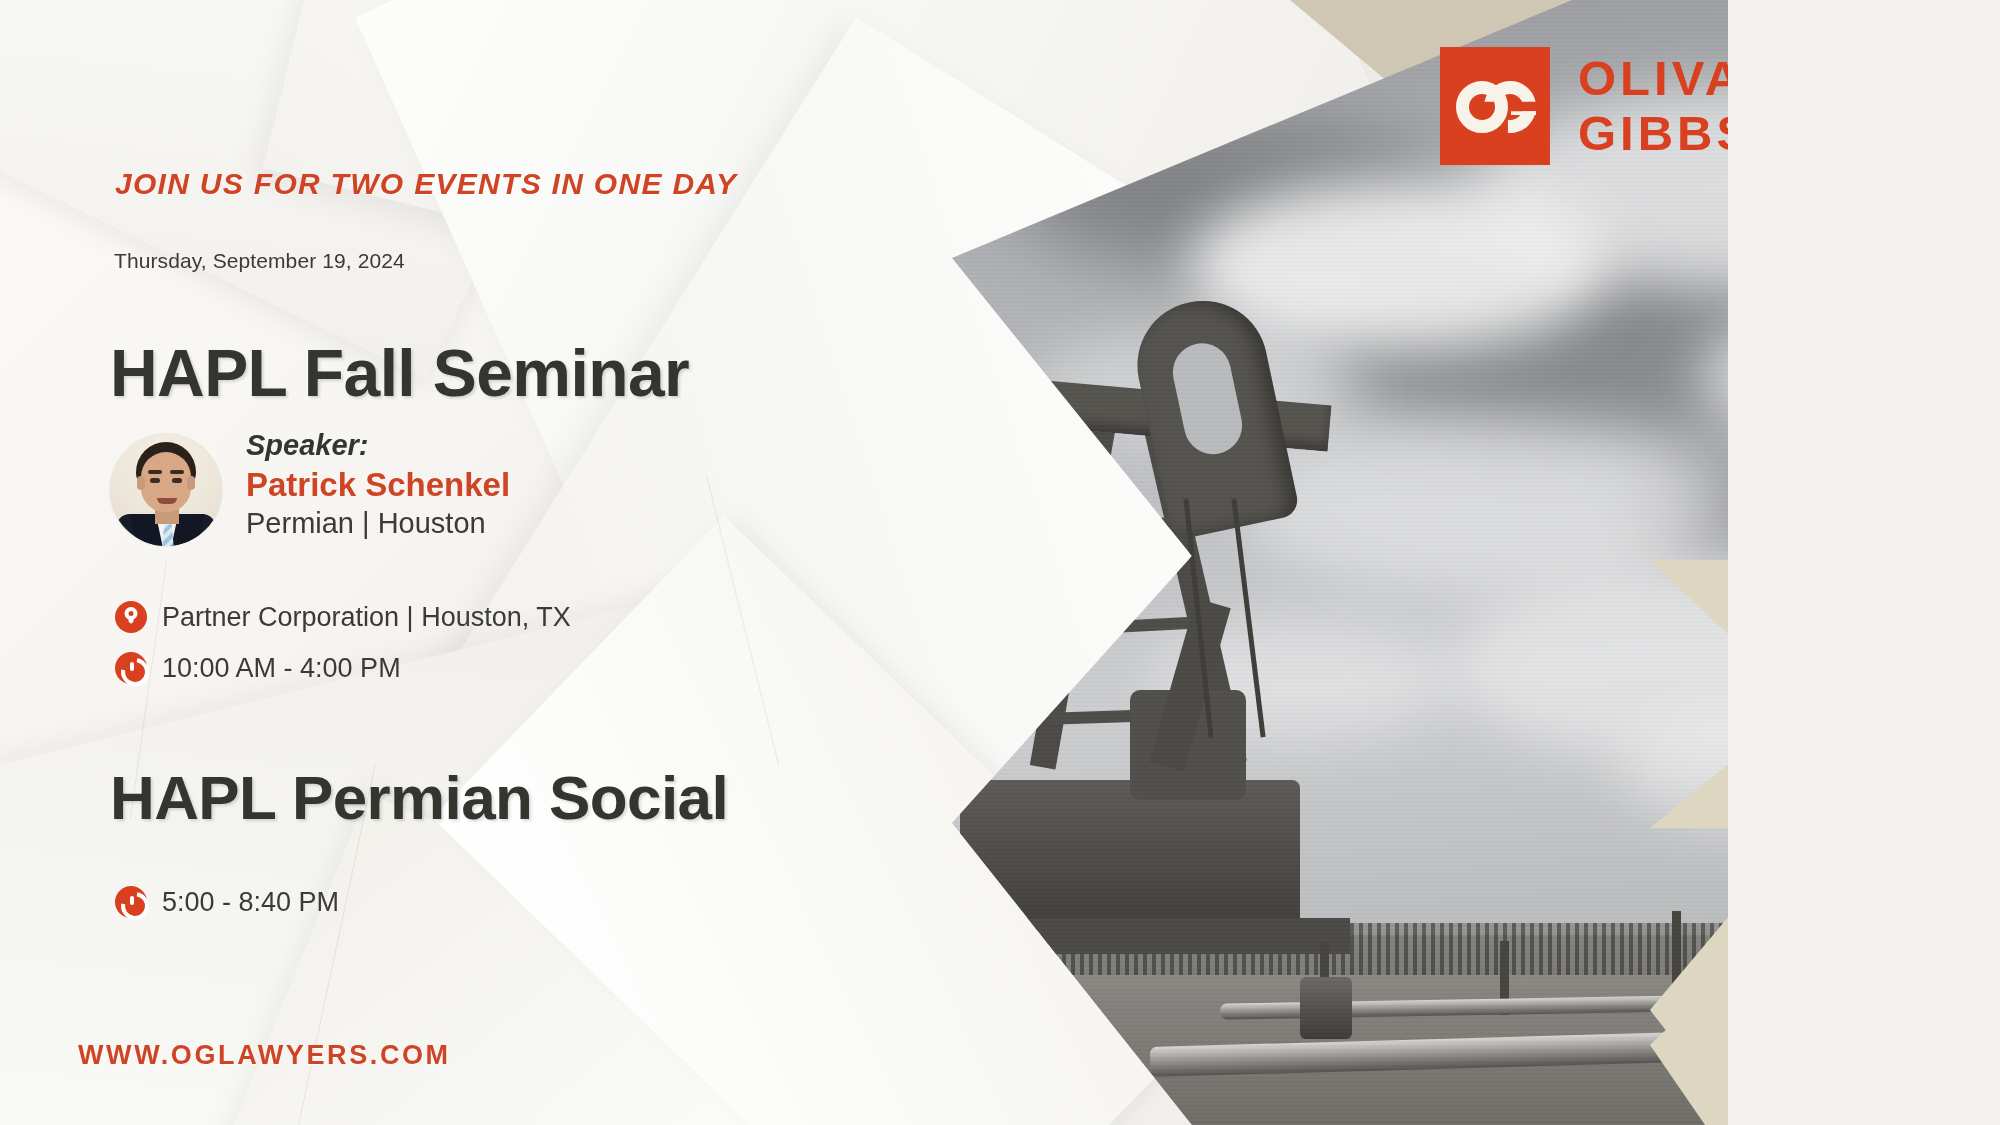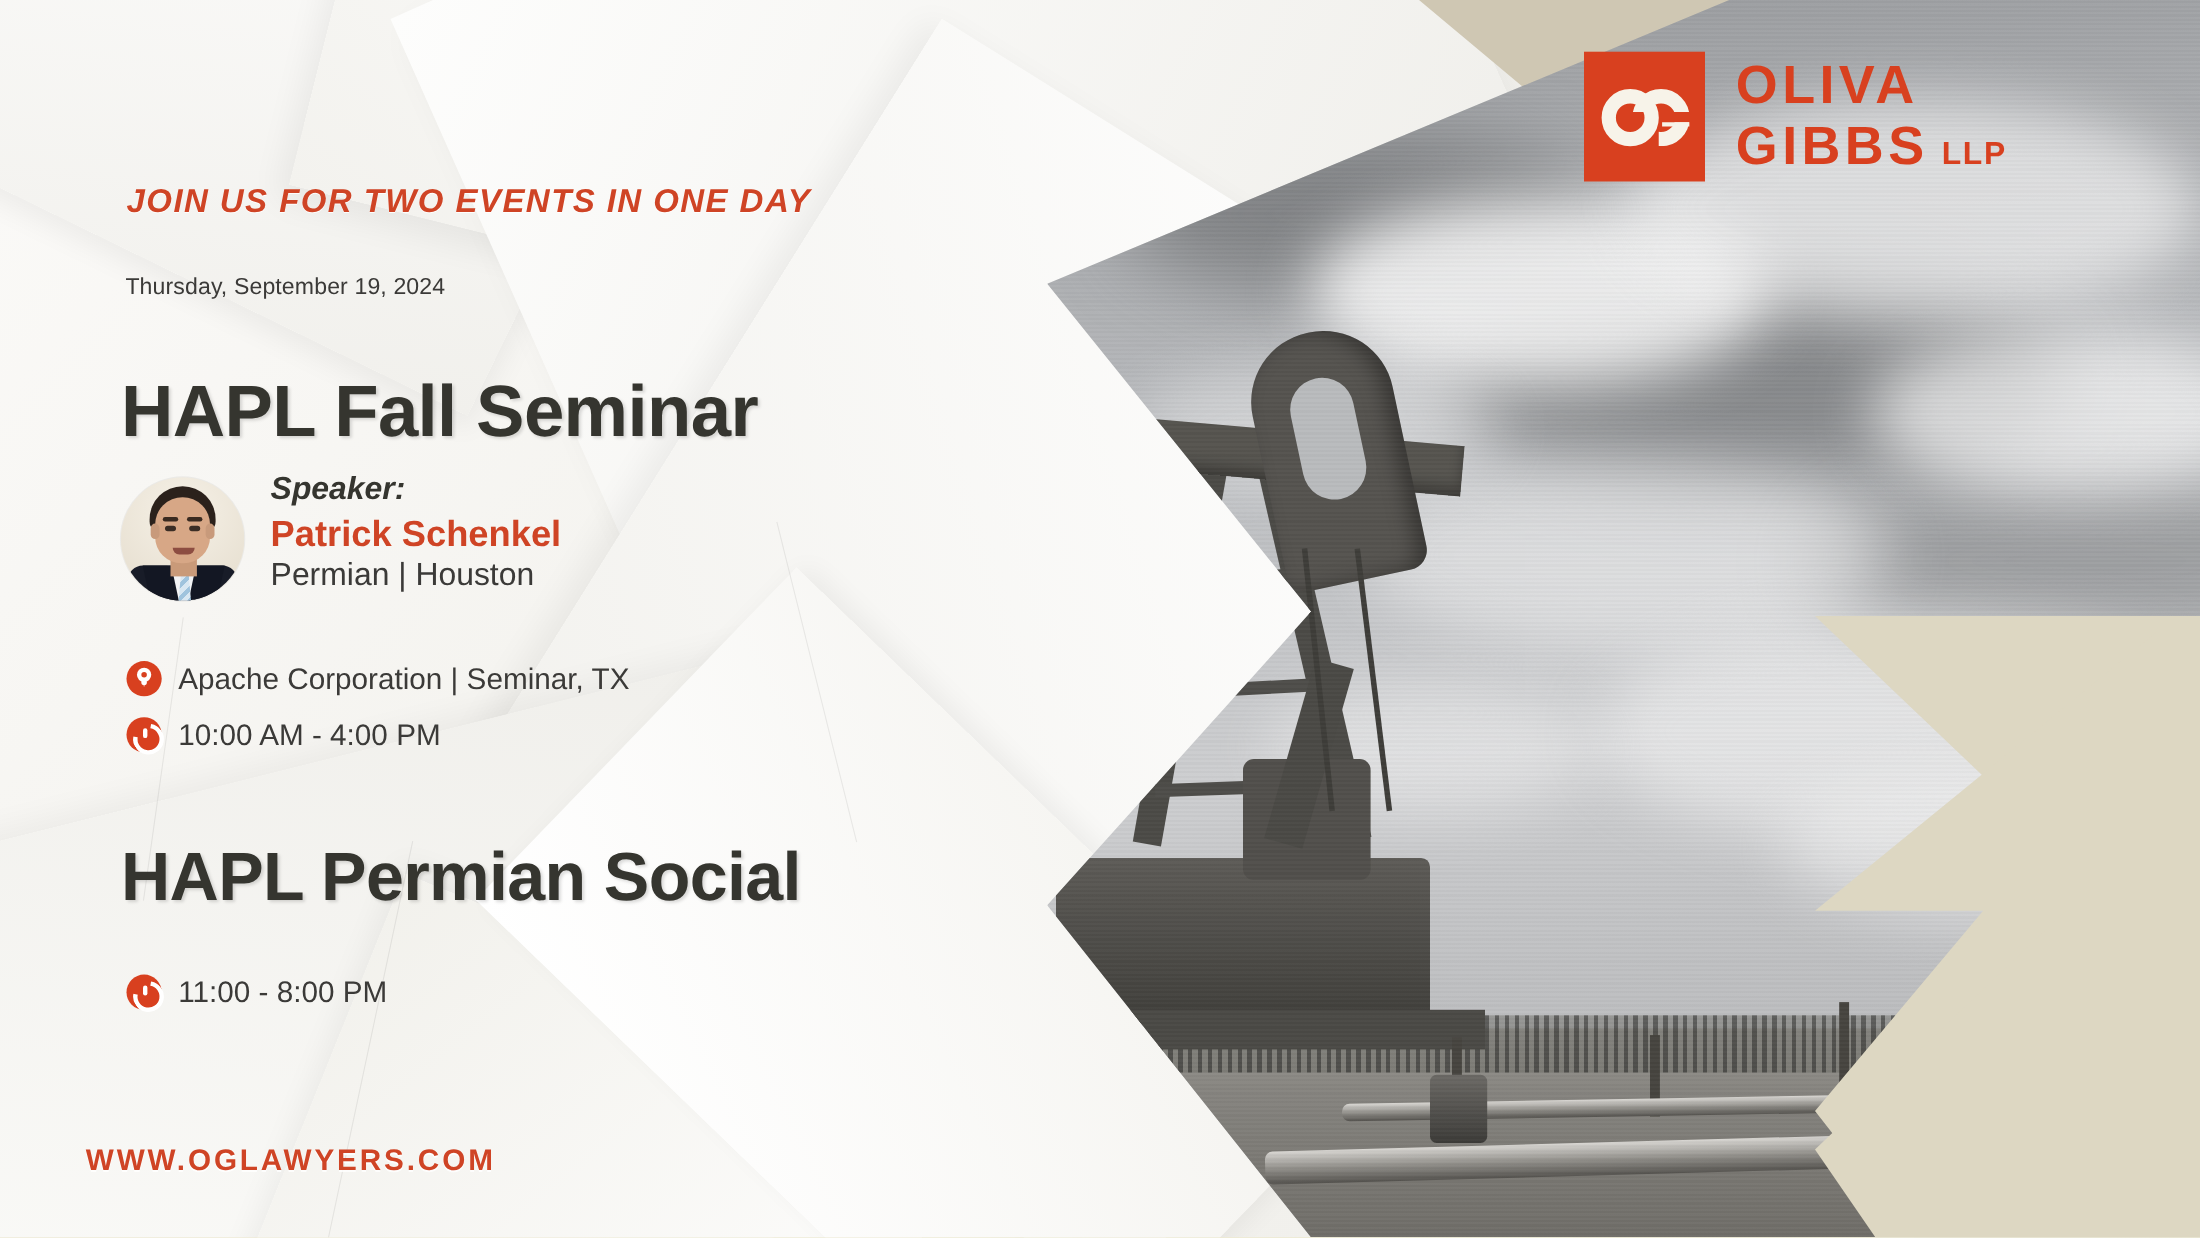--- a/index.html
+++ b/index.html
@@ -5,23 +5,23 @@
   * { margin:0; padding:0; box-sizing:border-box; }
   html, body { width:2000px; height:1125px; overflow:hidden; }
   body {
     font-family: "Liberation Sans", sans-serif;
     background:#f2f1ee;
     position:relative;
   }
 
   .flyer {
     position:absolute; inset:0;
-    width:2000px; height:1125px;
+    width:1728px; height:1125px;
     overflow:hidden;
-    background:#fef9c3;
+    background:#5eead4;
   }
 
   
   .paper-bg {
     position:absolute; inset:0;
     background:
       linear-gradient(122deg, rgba(255,255,255,0) 0 62%, rgba(0,0,0,0.035) 62.15%, rgba(255,255,255,0) 62.6%),
       linear-gradient(135deg, #fbfaf8 0%, #f4f3ef 40%, #efeeea 100%);
   }
   .fold {
@@ -465,30 +465,30 @@
       </div>
       <div class="speaker-text">
         <div class="speaker-label">Speaker:</div>
         <div class="speaker-name">Patrick Schenkel</div>
         <div class="speaker-role">Permian | Houston</div>
       </div>
     </div>
 
     <div class="meta-row m1">
       <span class="ic pin"></span>
-      <span class="meta-text">Apache Corporation | Seminar, TX</span>
+      <span class="meta-text">Partner Corporation | Houston, TX</span>
     </div>
     <div class="meta-row m2">
       <span class="ic clock"></span>
       <span class="meta-text">10:00 AM - 4:00 PM</span>
     </div>
 
     <div class="event-title title-2">HAPL Permian Social</div>
 
     <div class="meta-row m4">
       <span class="ic clock"></span>
-      <span class="meta-text">11:00 - 8:00 PM</span>
+      <span class="meta-text">5:00 - 8:40 PM</span>
     </div>
 
     <div class="website">WWW.OGLAWYERS.COM</div>
   </div>
 
 </div>
 
 </body></html>

